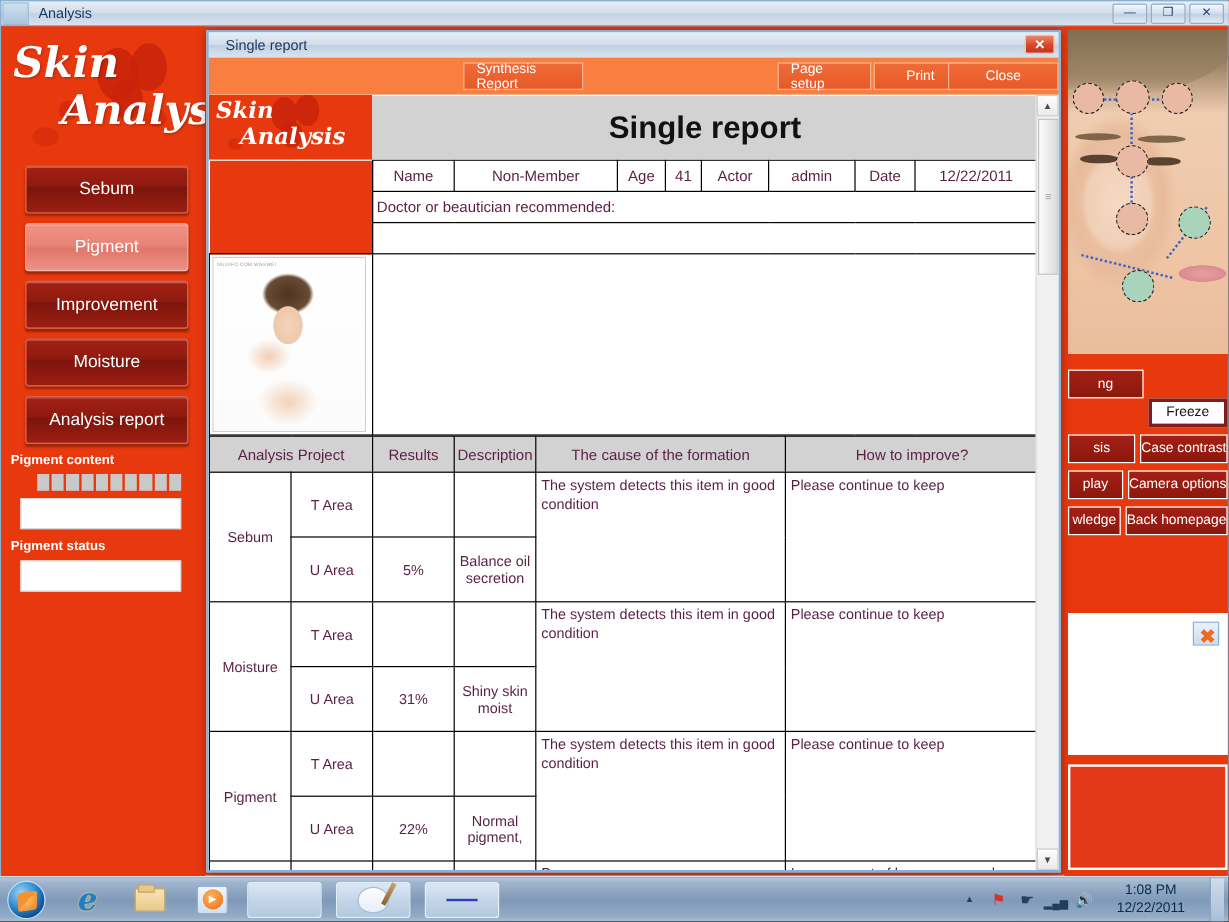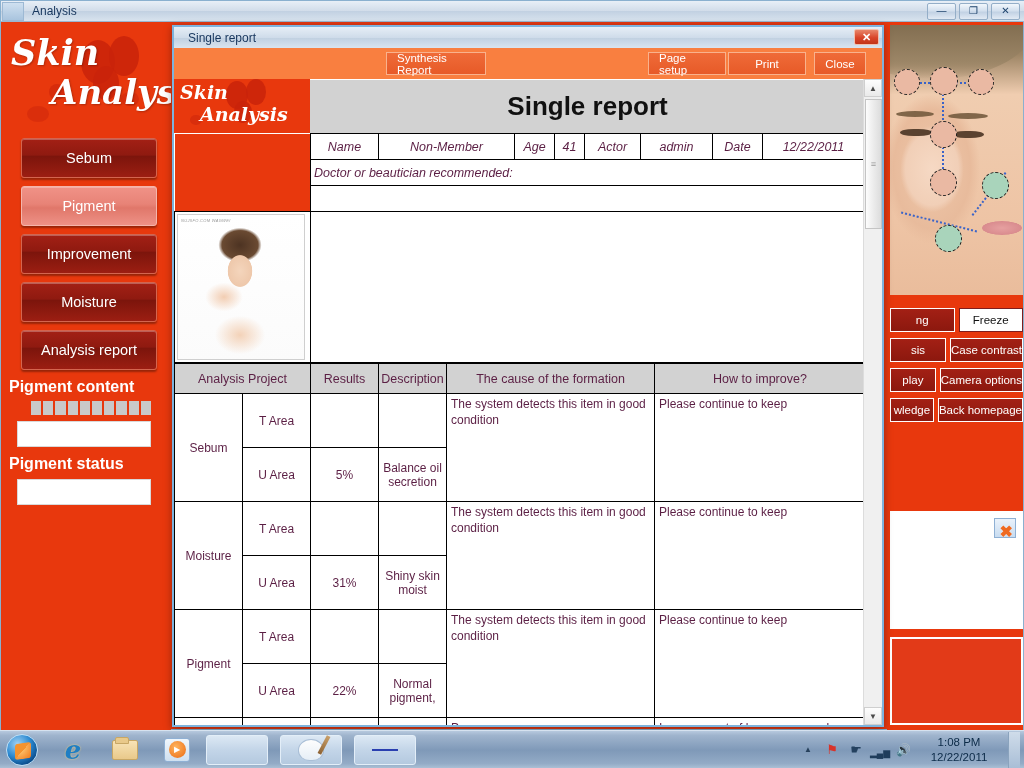--- a/index.html
+++ b/index.html
@@ -68,21 +68,21 @@
     color: #fff; font-size: 14.5px;
     display: flex; align-items: center; justify-content: center;
     box-shadow: 0 2px 2px rgba(0,0,0,.35), inset 0 1px 0 rgba(255,255,255,.28);
   }
   .menu-btn.selected {
     background: linear-gradient(to bottom, #f09287 0%, #e88377 45%, #e0776a 55%, #ee9186 100%);
     color: #fff;
     border: 1px solid #f5b5ab;
   }
   .side-label {
-    color: #ffffff; font-size: 16px; font-weight: bold;
+    color: #ffffff; font-size: 11px; font-weight: bold;
     margin: 8px 0 5px 8px;
   }
   .bar-meter {
     margin: 0 20px 0 30px; height: 14px; background: #e8380d;
     display: flex; gap: 2px;
   }
   .bar-meter i { flex: 1; background: #c9c9c9; display: block; }
   .side-input {
     margin: 6px 20px 0 16px; height: 26px; background: #fff;
     border: 1px solid #d9d9d9;
@@ -125,21 +125,21 @@
     display: flex; flex-direction: column; gap: 6px;
   }
   .rp-row { display: flex; gap: 4px; }
   .rp-btn {
     flex: 1; height: 24px;
     background: linear-gradient(to bottom,#a32015,#8c180e);
     border: 1px solid #ffffff; color: #fff;
     font-size: 11.5px; display: flex; align-items: center; justify-content: center;
     white-space: nowrap;
   }
-  .rp-btn.white { background: #ffffff; color: #111; border: 1px solid #7f1d1d; }
+  .rp-btn.white { background: #ffffff; color: #111; border: 3px solid #7f1d1d; margin-top: 24px; }
   .rp-white-panel {
     position: absolute; left: 889px; top: 510px; width: 133px; height: 118px;
     background: #fff; border: 1px solid #fff;
   }
   .broken-img {
     position: absolute; right: 6px; top: 6px; width: 22px; height: 20px;
     background: linear-gradient(to bottom,#eaf2fb,#c8dcf0);
     border: 1px solid #8fb0d4;
   }
   .broken-x {
@@ -179,21 +179,21 @@
     position: absolute; top: 4px; height: 23px;
     background: linear-gradient(to bottom,#ef6b38,#e75a28);
     border: 1px solid #f9b28d;
     color: #fff; font-size: 11.5px;
     display: flex; align-items: center; justify-content: center;
     padding: 0 10px;
   }
   .tb-synth { left: 212px; width: 100px; }
   .tb-page  { right: 156px; width: 78px; }
   .tb-print { right: 76px; width: 78px; }
-  .tb-close { right: 16px;  width: 52px; }
+  .tb-close { right: 0;  width: 92px; }
 
   .dlg-body {
     position: absolute; left: 0; top: 52px; right: 0; bottom: 0;
     background: #fff; overflow: hidden;
   }
   .report {
     position: absolute; left: 0; top: 0; width: 691px;
   }
 
   
@@ -206,21 +206,21 @@
     font-family: "DejaVu Serif", serif; font-style: italic; font-weight: bold;
   }
   .rep-logo .l1 { left: 6px; top: 2px; font-size: 19px; }
   .rep-logo .l2 { left: 26px; top: 24px; font-size: 19px; }
   .rep-title-cell {
     flex: 1; background: #d2d2d2; display: flex; align-items: center; justify-content: center;
     font-size: 26px; font-weight: bold; color: #111;
     border-top: 1px solid #fff;
   }
 
-  table.meta { border-collapse: collapse; width: 691px; table-layout: fixed; font-style: italic; }
+  table.meta { border-collapse: collapse; width: 691px; table-layout: fixed; }
   table.meta td {
     border: 1px solid #000; height: 26px; text-align: center;
     font-size: 12.5px; color: #5b1f44; padding: 0 3px;
   }
   td.logo-span { background: #e8380d; border: none !important; padding: 0; }
 
   .rec-row td { text-align: left !important; padding-left: 4px; height: 26px; }
   .rec-blank td { height: 122px; }
   .photo-cell { padding: 2px !important; }
   .photo-frame {

